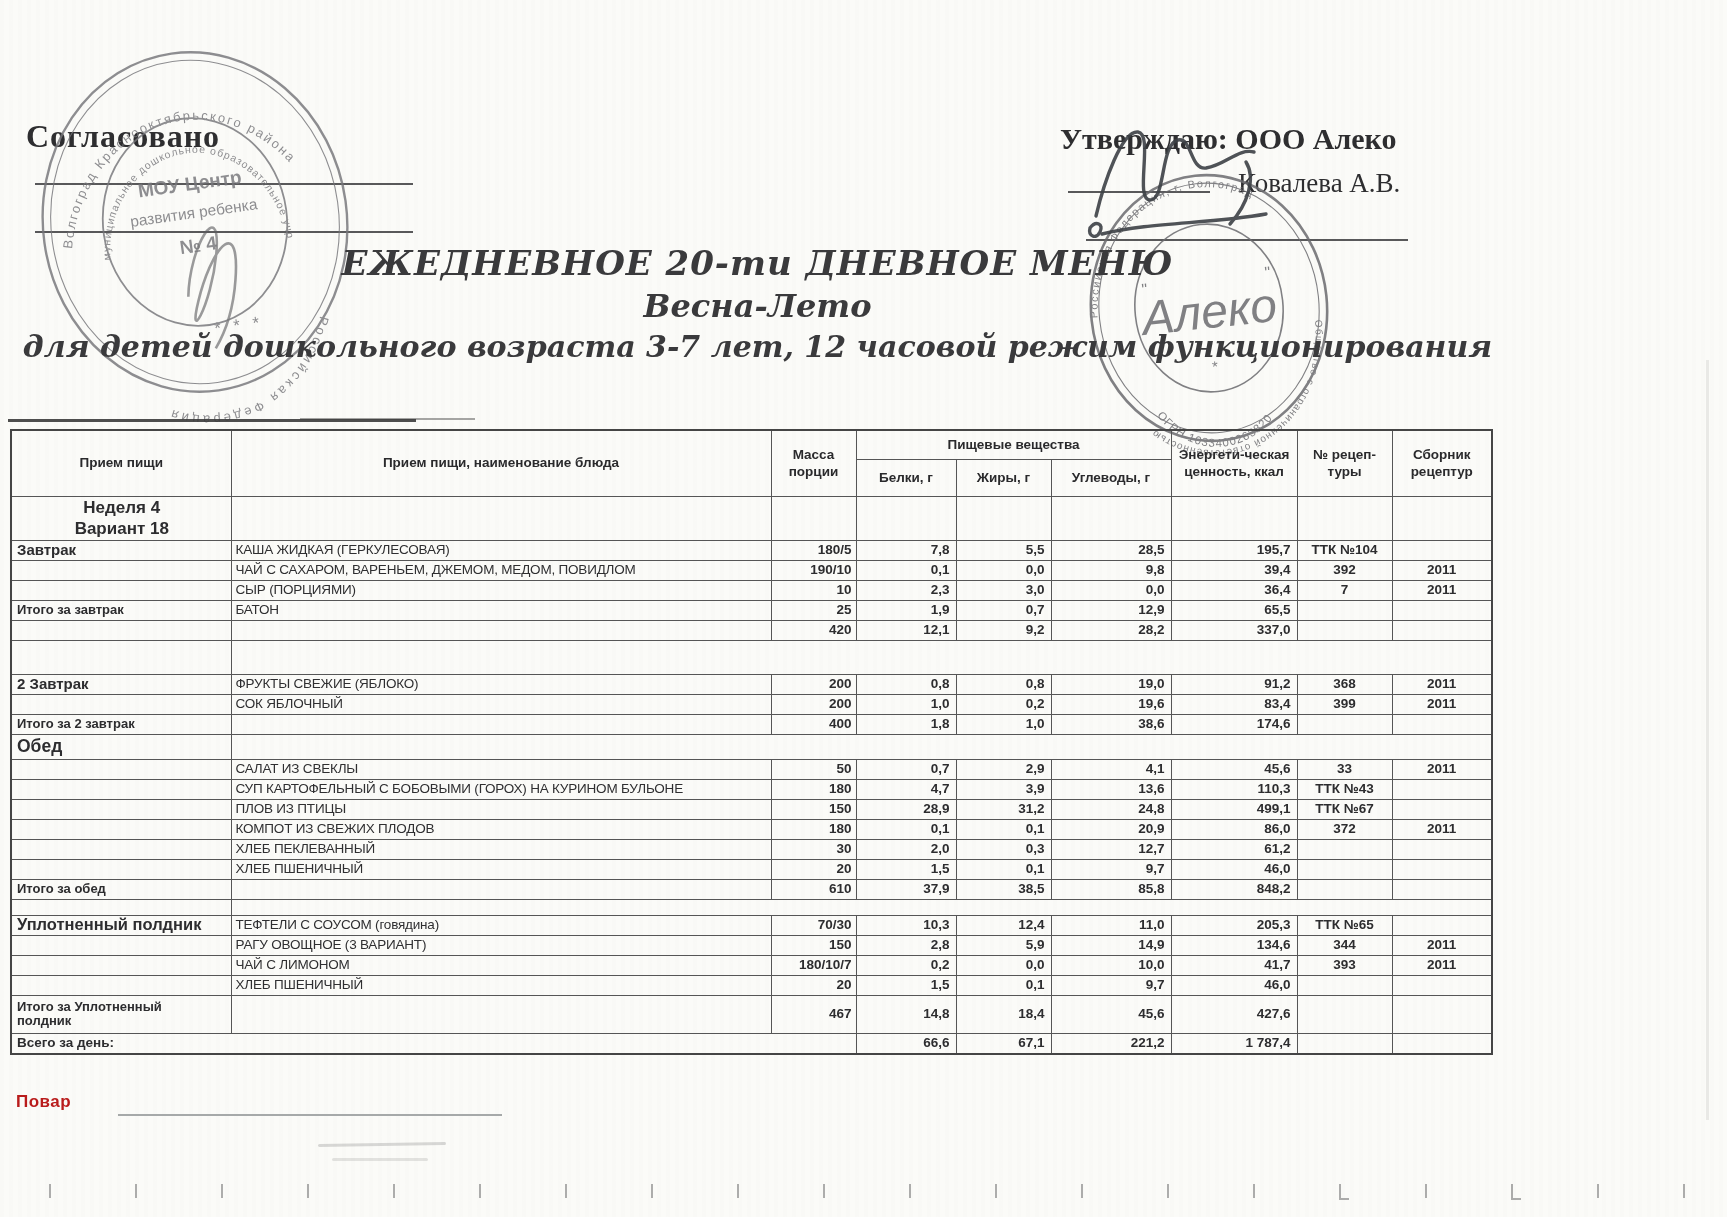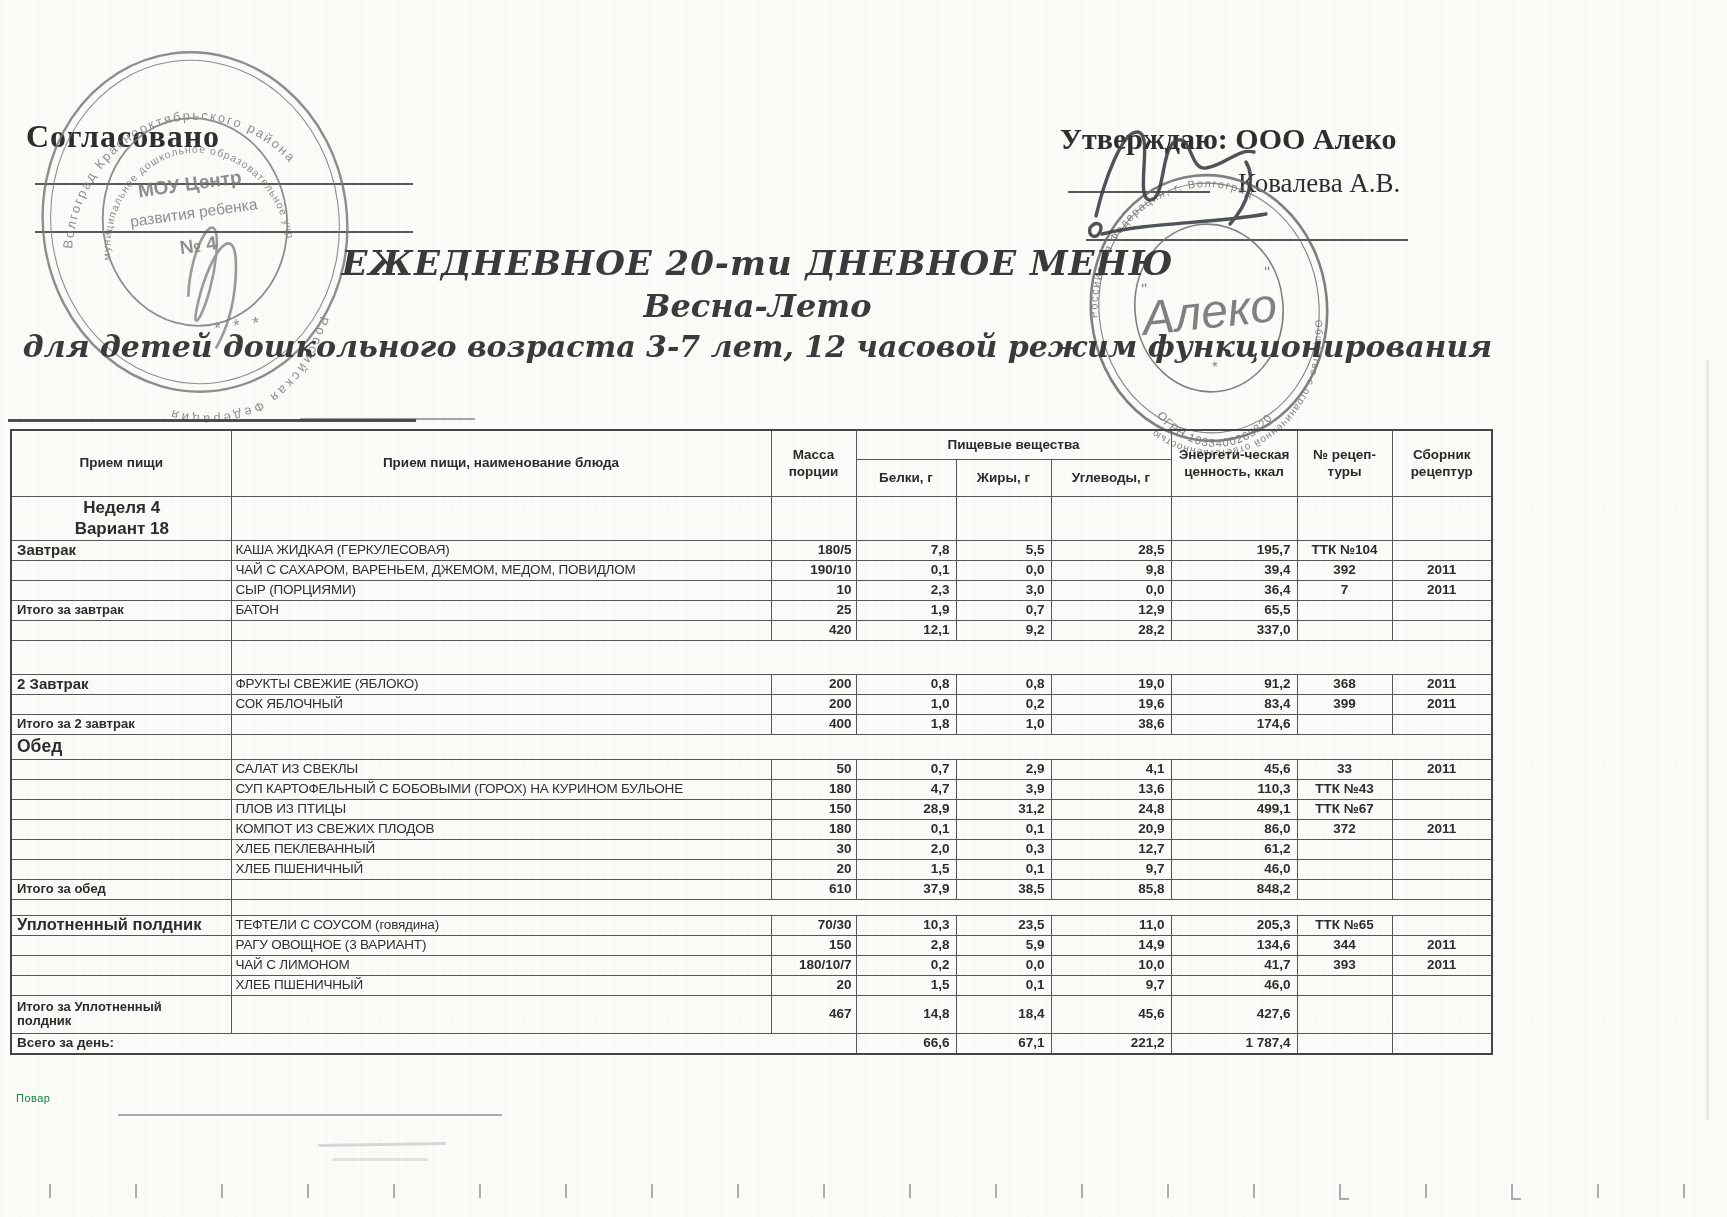--- a/index.html
+++ b/index.html
@@ -49,21 +49,21 @@
   td.rec,td.src{text-align:center;font-weight:600;}
   tr.r-total td{font-weight:bold;}
   tr.r-week td{height:42px;}
   td.week-label{font-size:17px;text-align:center;white-space:pre-line;line-height:1.25;}
   tr.r-section td{height:24px;}
   td.section-label{font-size:17.5px;}
   tr.r-spacer1 td{height:33px;}
   tr.r-spacer2 td{height:15px;}
   td.grand-label{font-weight:bold;font-size:13.5px;padding-left:5px;}
   
-  .cook{left:16px;top:1092px;font-size:11px;color:#15803d;letter-spacing:.5px;}
+  .cook{left:16px;top:1092px;font-size:17px;color:#b91c1c;letter-spacing:.5px;font-weight:bold;}
   .cook-line{left:118px;top:1114px;width:384px;border-top:2px solid #8a8d8f;opacity:.75;}
   
   svg{overflow:visible;}
   .stamp text{font-family:"Liberation Sans", sans-serif;}
 </style>
 </head>
 <body>
 
 <div class="abs approve approve-left">Согласовано</div>
 <div class="abs sig-line" style="left:35px;top:183px;width:378px;"></div>
@@ -359,21 +359,21 @@
         </tr>
         <tr class="r-spacer2">
           <td class="meal"></td>
           <td class="" colspan="8"></td>
         </tr>
         <tr class="r-item">
           <td class="meal xl">Уплотненный полдник</td>
           <td class="dish">ТЕФТЕЛИ С СОУСОМ (говядина)</td>
           <td class="num mass">70/30</td>
           <td class="num">10,3</td>
-          <td class="num">23,5</td>
+          <td class="num">12,4</td>
           <td class="num">11,0</td>
           <td class="num kcal">205,3</td>
           <td class="rec">ТТК №65</td>
           <td class="src"></td>
         </tr>
         <tr class="r-item">
           <td class="meal"></td>
           <td class="dish">РАГУ ОВОЩНОЕ (3 ВАРИАНТ)</td>
           <td class="num mass">150</td>
           <td class="num">2,8</td>

